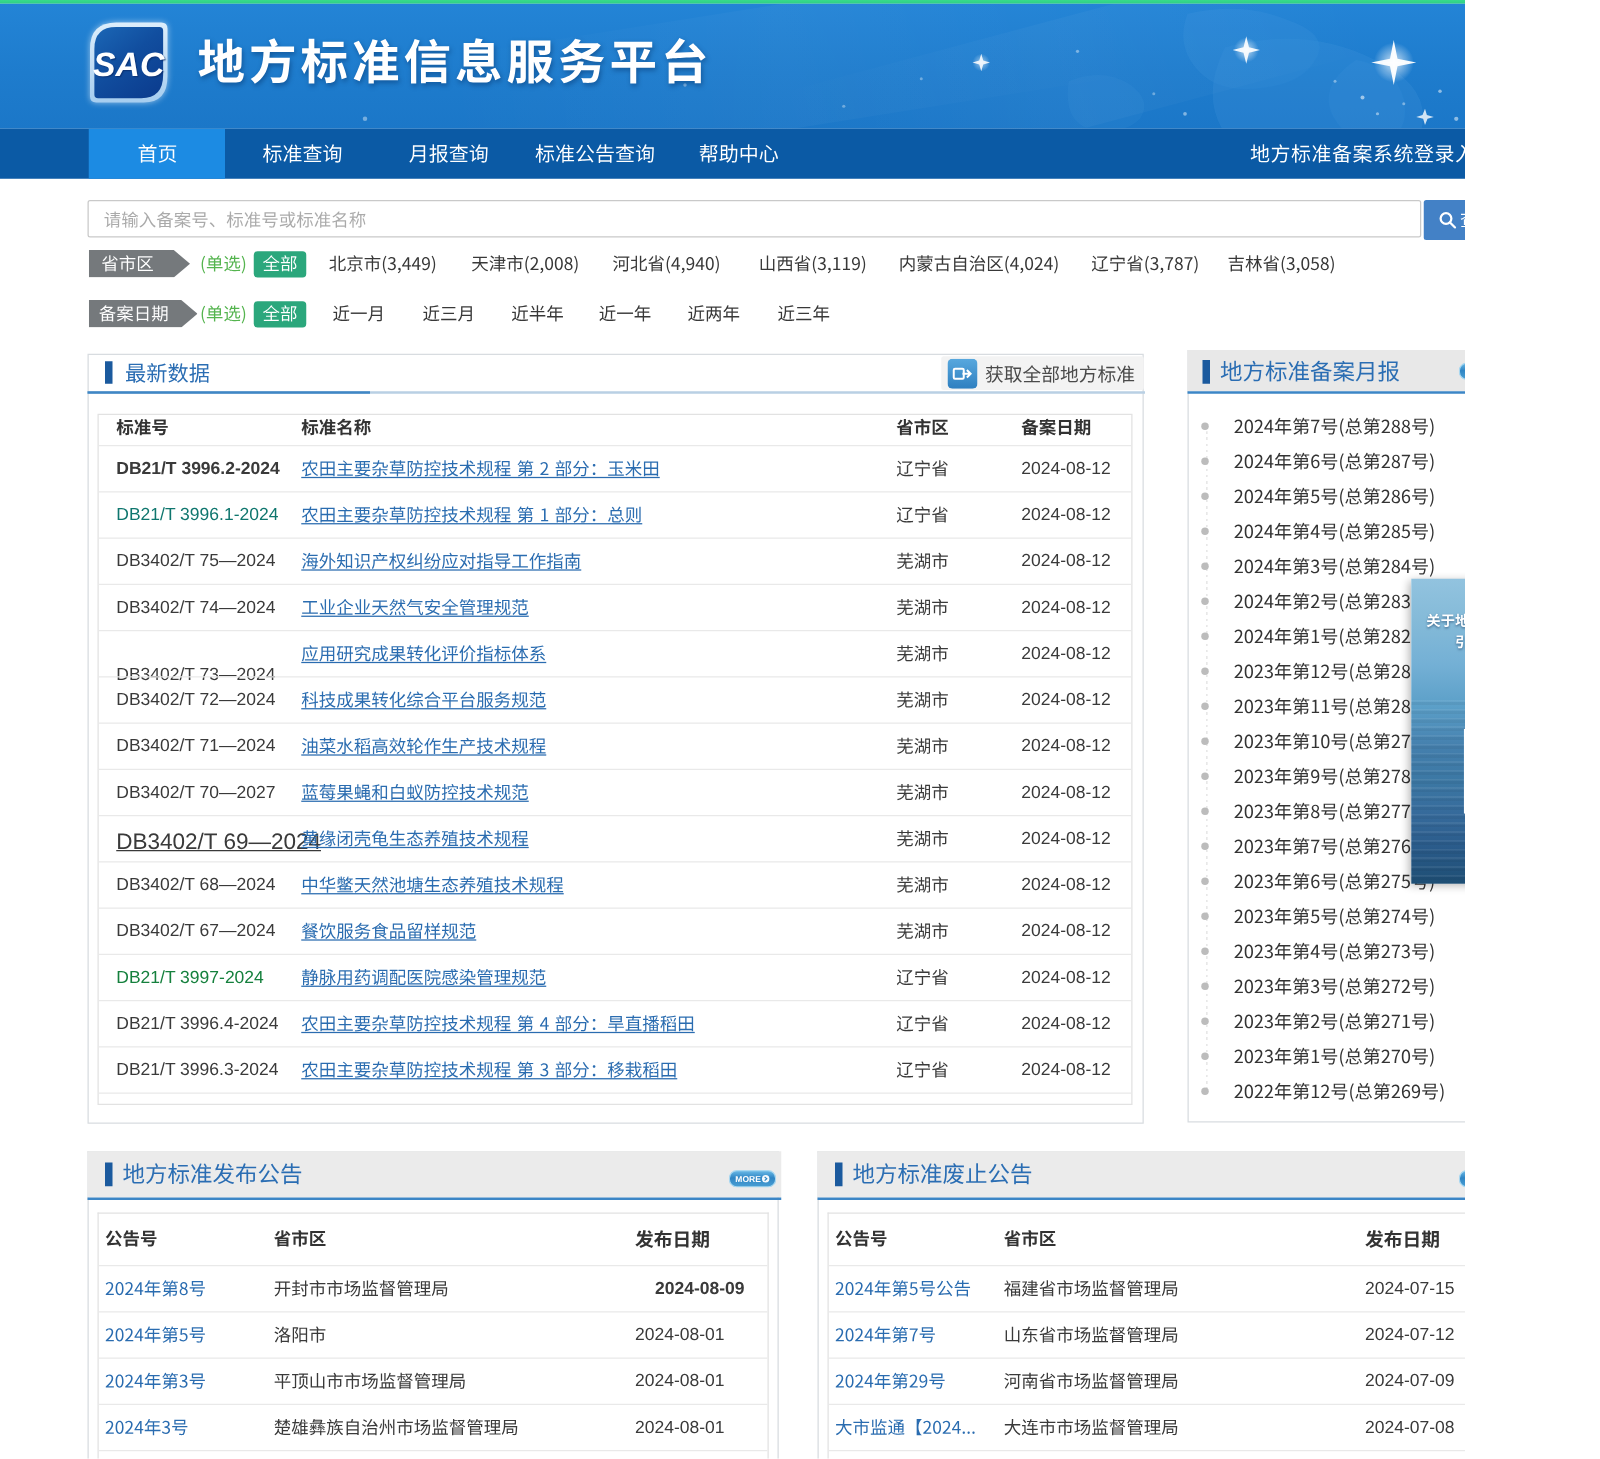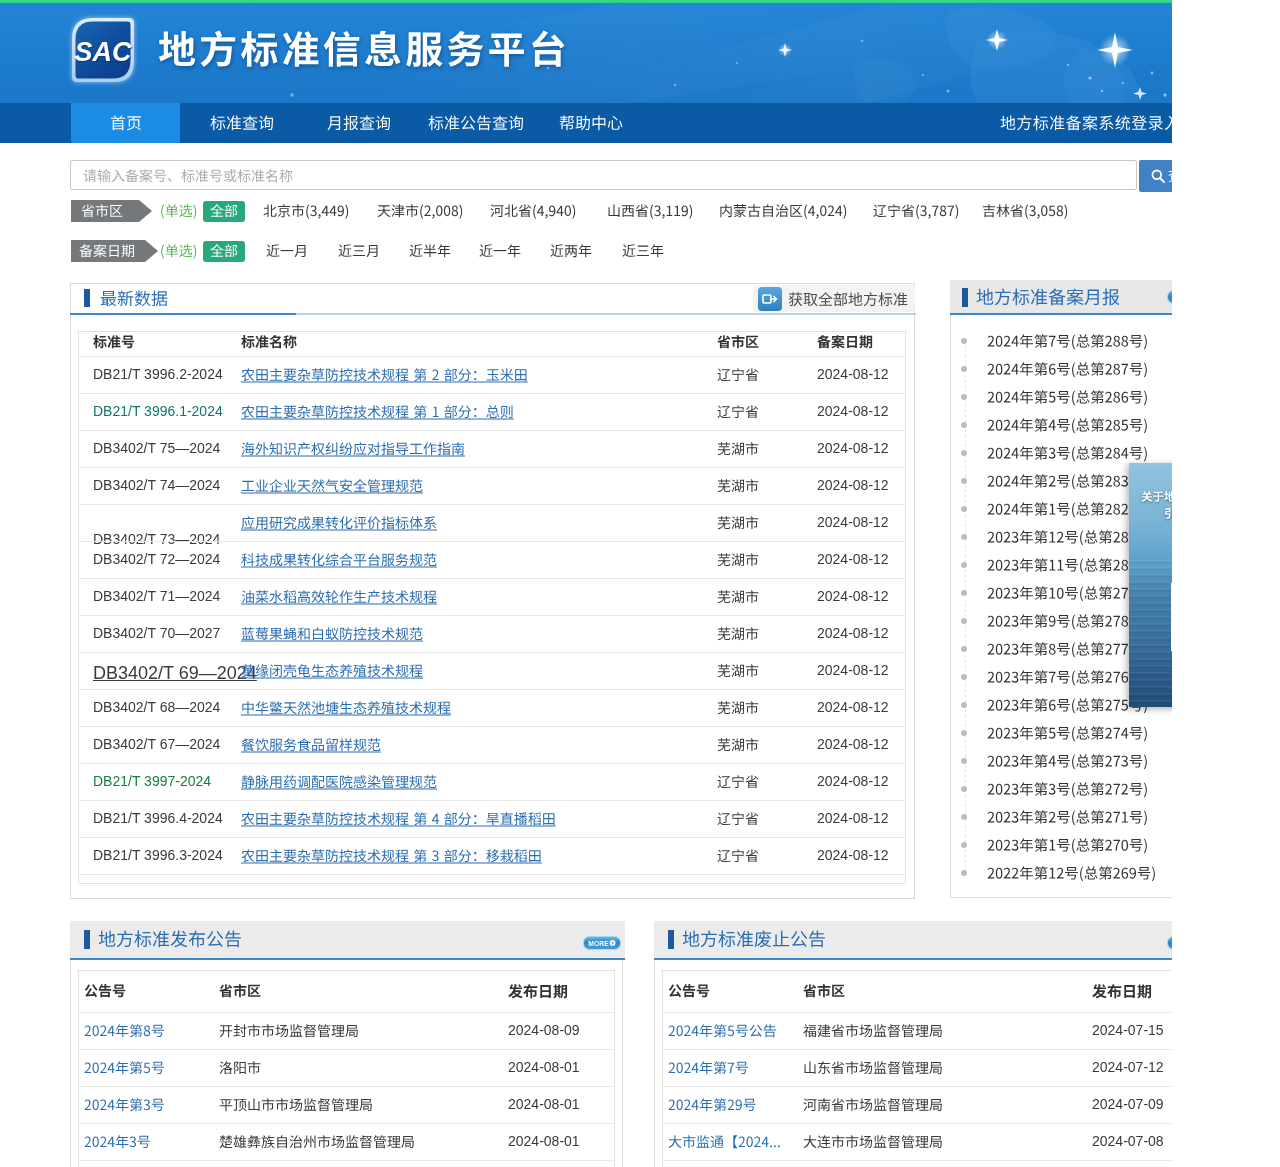--- a/index.html
+++ b/index.html
@@ -702,21 +702,21 @@
       </g>
     </svg>
     <svg class="r " style="left:817.0px;top:334.3px;color:#333" width="56.0" height="18.2">
       <g transform="translate(0,13.02)scale(0.014000,-0.014000)">
         <use href="#g98"></use>
         <use href="#g99" x="1000"></use>
         <use href="#g100" x="2000"></use>
         <use href="#g101" x="3000"></use>
       </g>
     </svg>
-    <div class="lt" style="left:93px;top:365.8px;color:#3a3a3a;font-size:14px;font-weight:normal;">DB21/T 3996.2-2024</div>
+    <div class="lt" style="left:93px;top:365.8px;color:#3a3a3a;font-size:14px;font-weight:bold;">DB21/T 3996.2-2024</div>
     <svg class="r " style="left:241.0px;top:366.8px;color:#2a6cb0" width="286.8" height="18.2">
       <g transform="translate(0,13.02)scale(0.014000,-0.014000)">
         <use href="#g102"></use>
         <use href="#g103" x="1000"></use>
         <use href="#g104" x="2000"></use>
         <use href="#g105" x="3000"></use>
         <use href="#g106" x="4000"></use>
         <use href="#g107" x="5000"></use>
         <use href="#g108" x="6000"></use>
         <use href="#g109" x="7000"></use>
@@ -2021,21 +2021,21 @@
         <use href="#g42" x="2000"></use>
         <use href="#g42" x="3000"></use>
         <use href="#g237" x="4000"></use>
         <use href="#g238" x="5000"></use>
         <use href="#g239" x="6000"></use>
         <use href="#g143" x="7000"></use>
         <use href="#g144" x="8000"></use>
         <use href="#g240" x="9000"></use>
       </g>
     </svg>
-    <div class="lt" style="left:508px;top:1021.8px;color:#3a3a3a;font-size:14px;font-weight:normal;">2024-08-09</div>
+    <div class="lt" style="left:524px;top:1021.8px;color:#3a3a3a;font-size:14px;font-weight:bold;">2024-08-09</div>
     <div style="position:absolute;left:79px;top:1049px;width:535px;height:1px;background:#e9e9e9"></div>
     <svg class="r " style="left:84.0px;top:1059.8px;color:#2a6cb0" width="80.9" height="18.2">
       <g transform="translate(0,13.02)scale(0.014000,-0.014000)">
         <use href="#g60"></use>
         <use href="#g61" x="555"></use>
         <use href="#g60" x="1110"></use>
         <use href="#g56" x="1665"></use>
         <use href="#g84" x="2220"></use>
         <use href="#g114" x="3220"></use>
         <use href="#g77" x="4220"></use>

